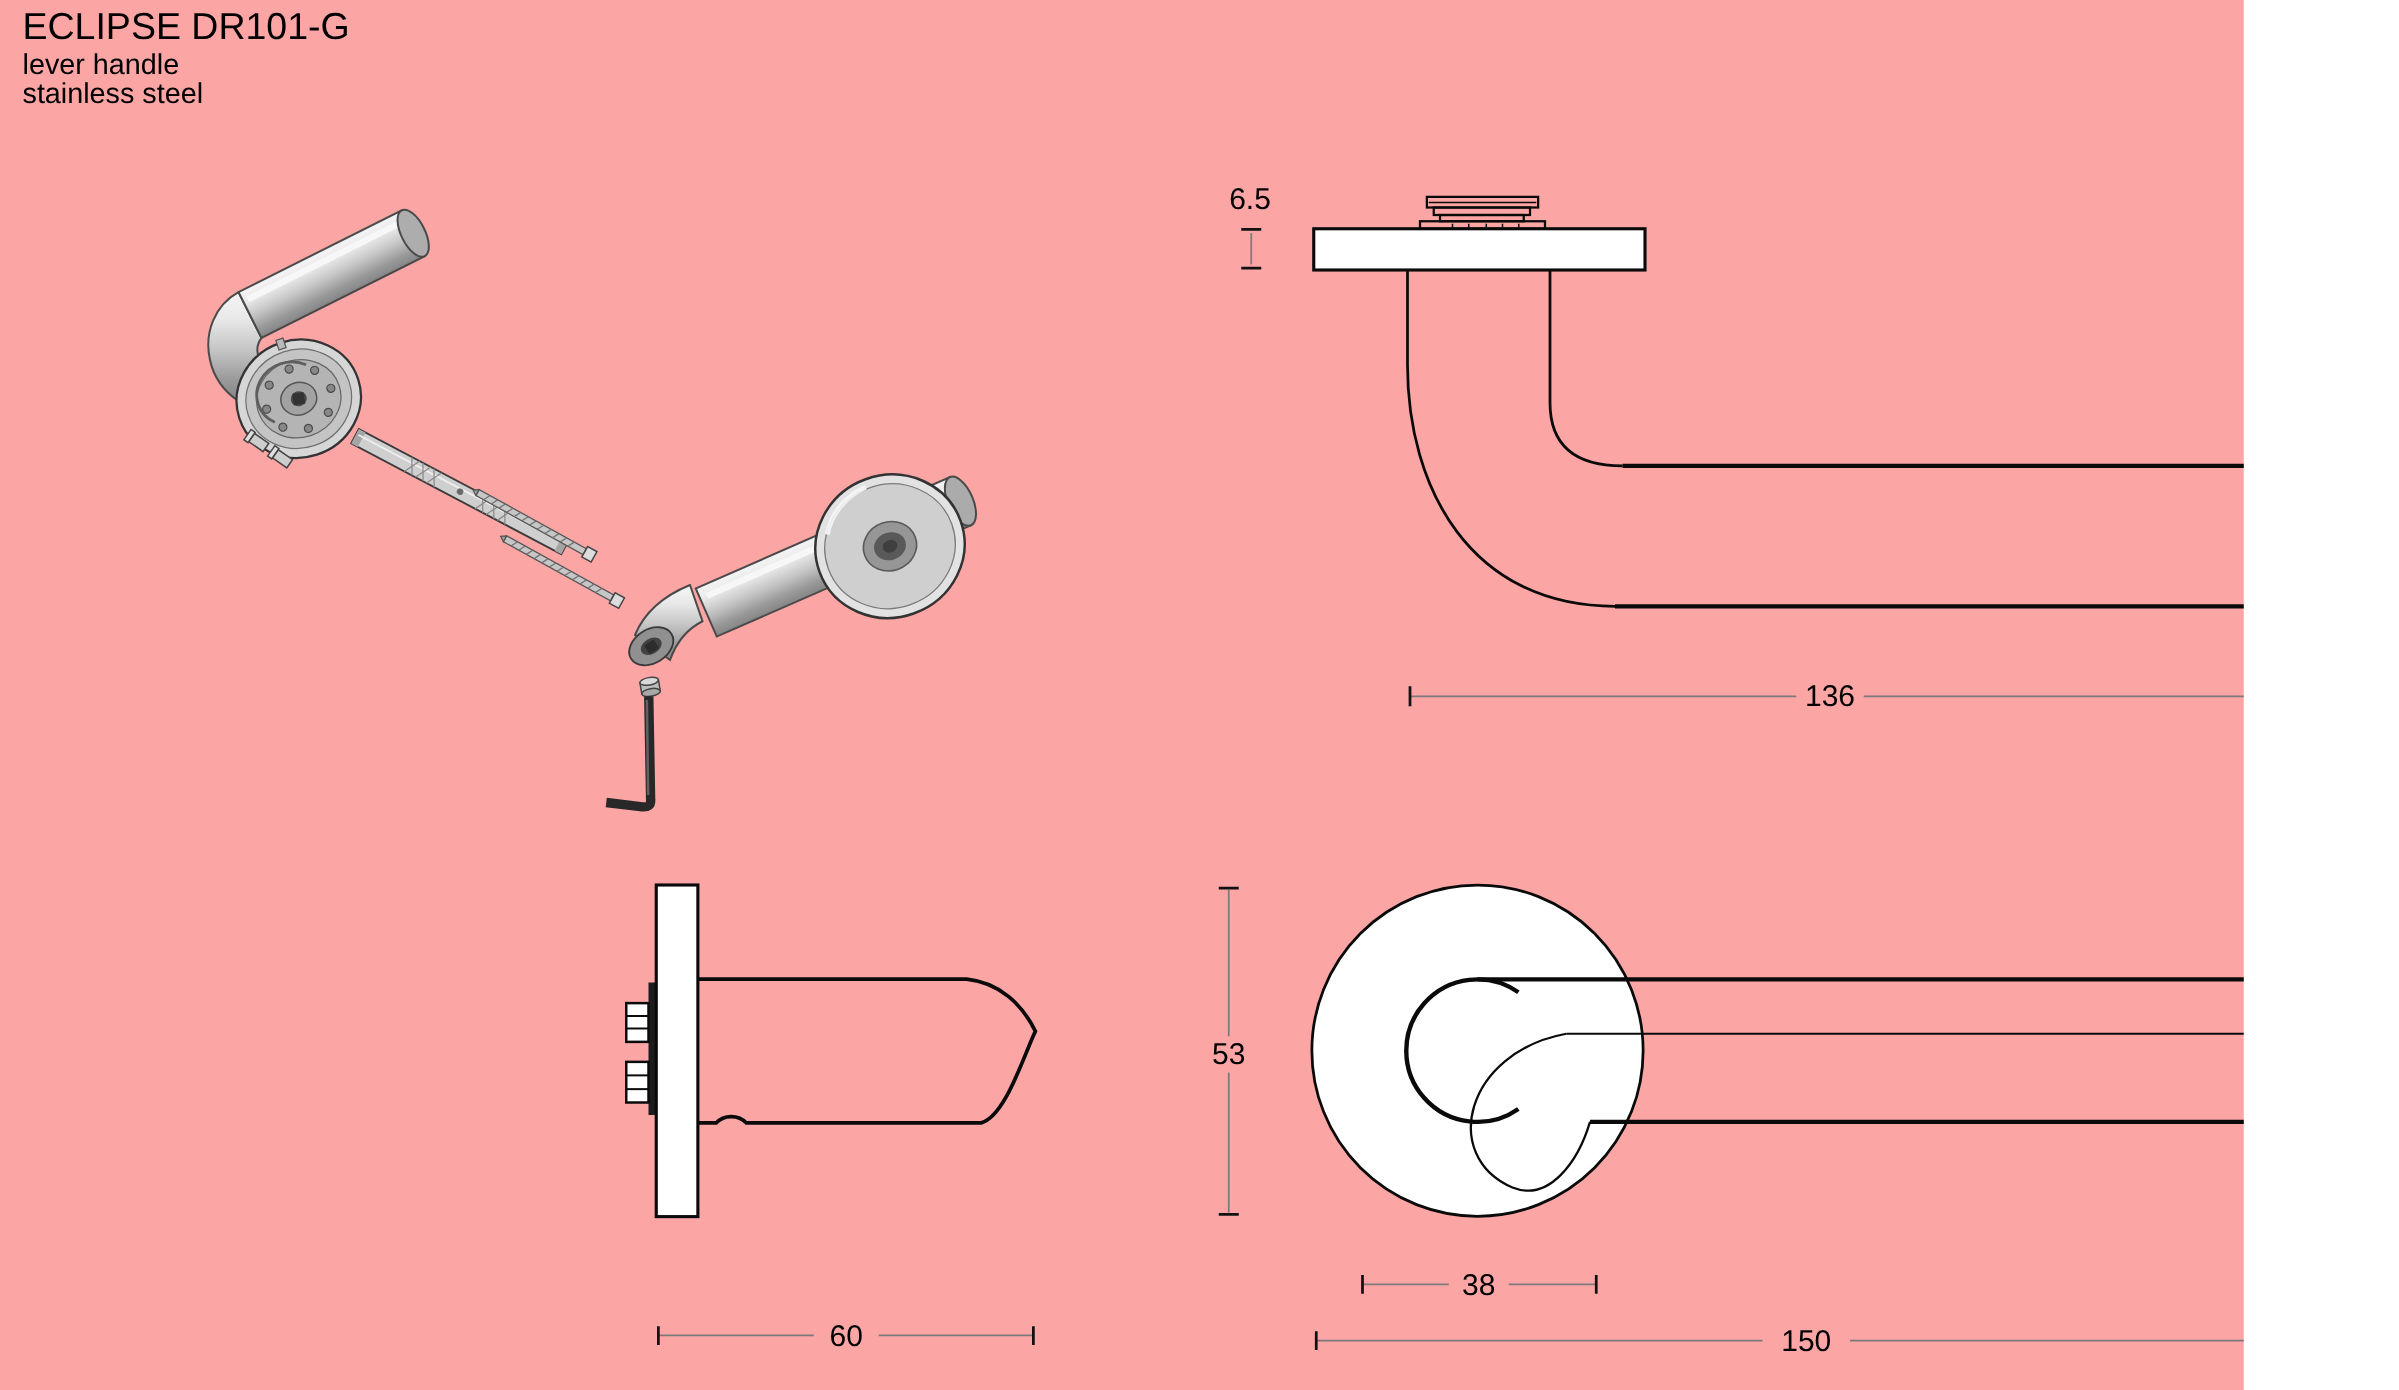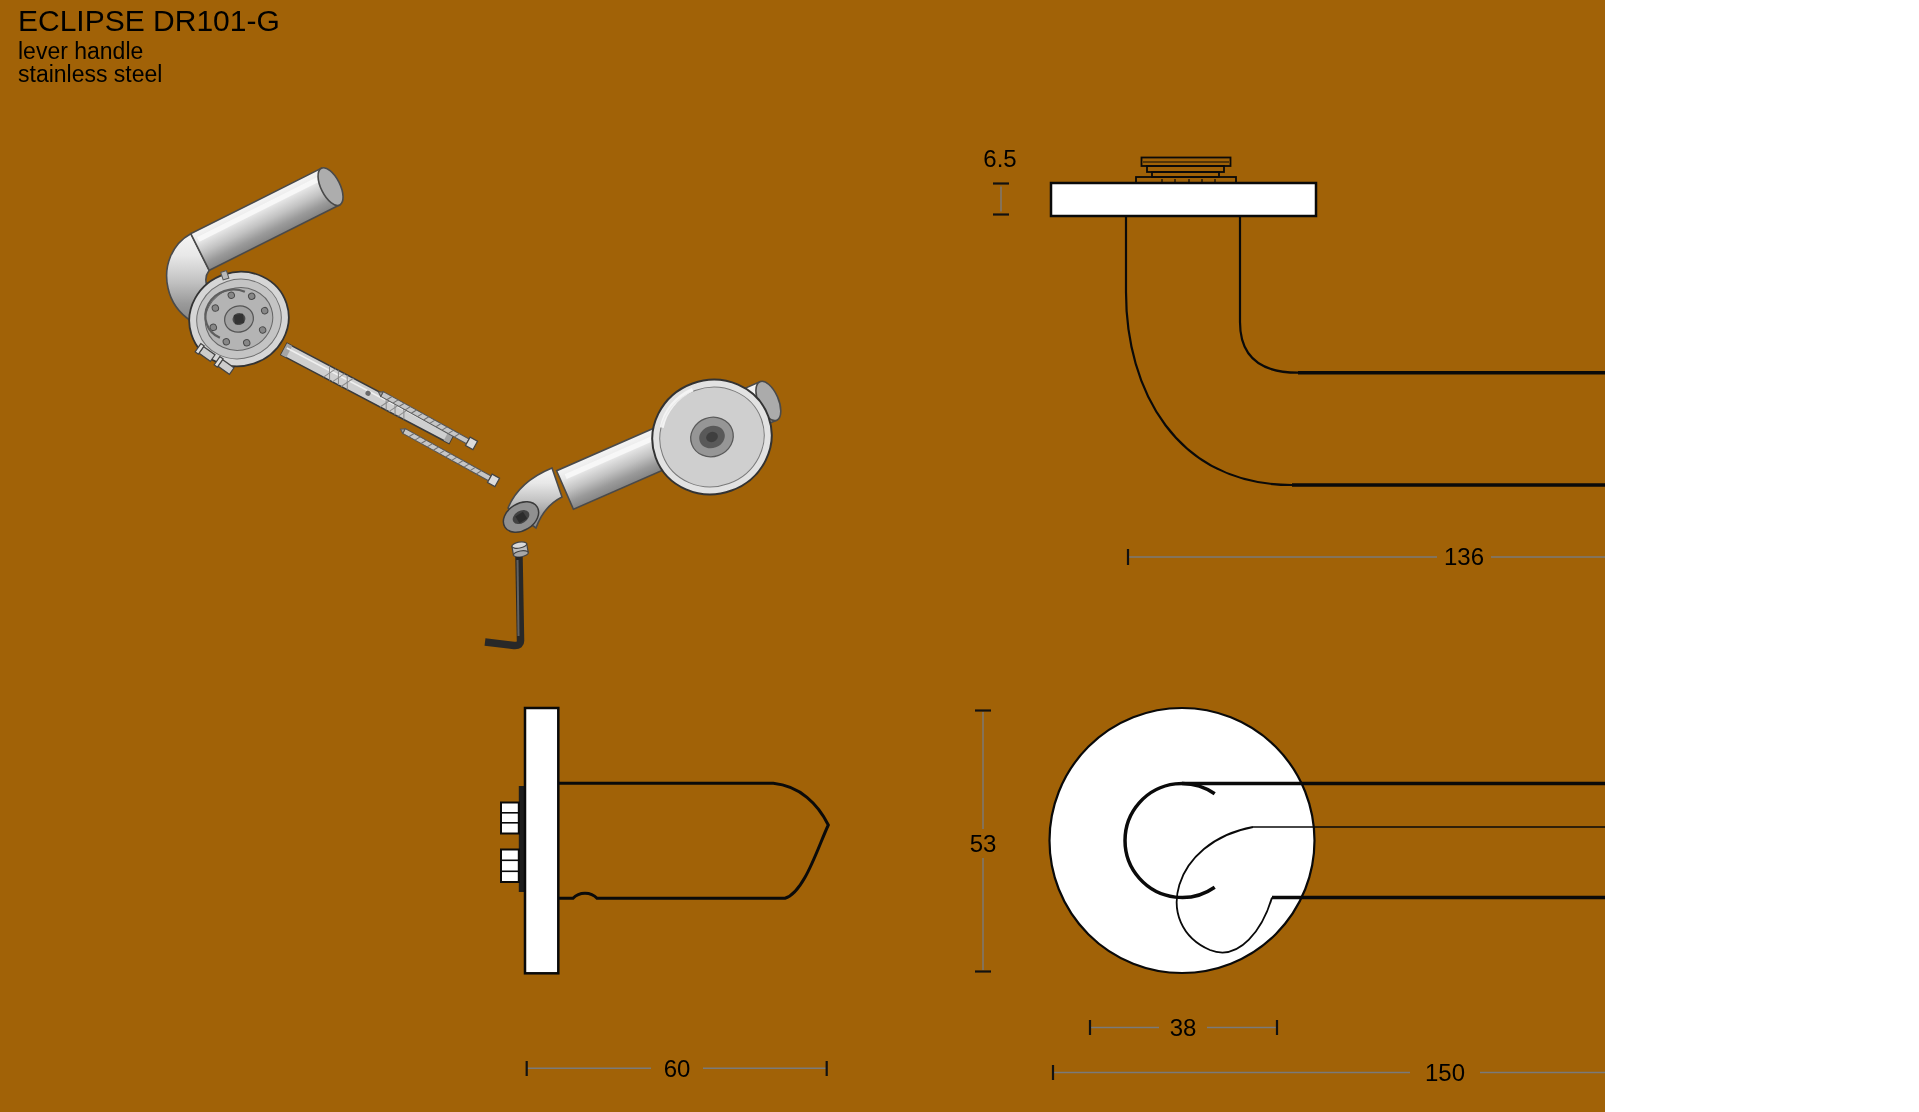--- a/index.html
+++ b/index.html
@@ -3,23 +3,23 @@
 <meta charset="utf-8">
 <style>
   html, body {
     margin: 0;
     padding: 0;
     background: #ffffff;
     font-family: "Liberation Sans", sans-serif;
   }
   .sheet {
     position: relative;
-    width: 1605px;
+    width: 1795px;
     height: 1112px;
-    background: #a16207;
+    background: #fca5a5;
     overflow: hidden;
   }
   svg { display: block; }
   svg text {
     font-family: "Liberation Sans", sans-serif;
     fill: #000000;
   }
   .title-text    { font-size: 30px; }
   .subtitle-text { font-size: 23px; }
   .dim-text      { font-size: 24px; }

